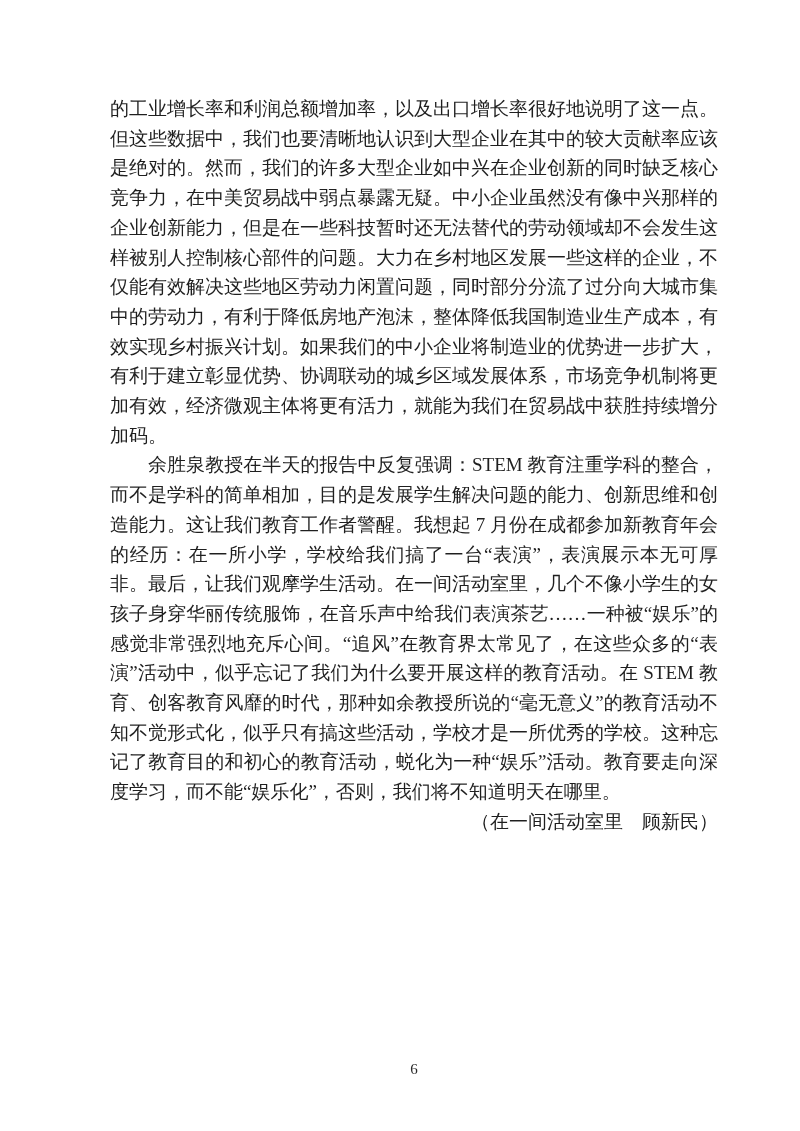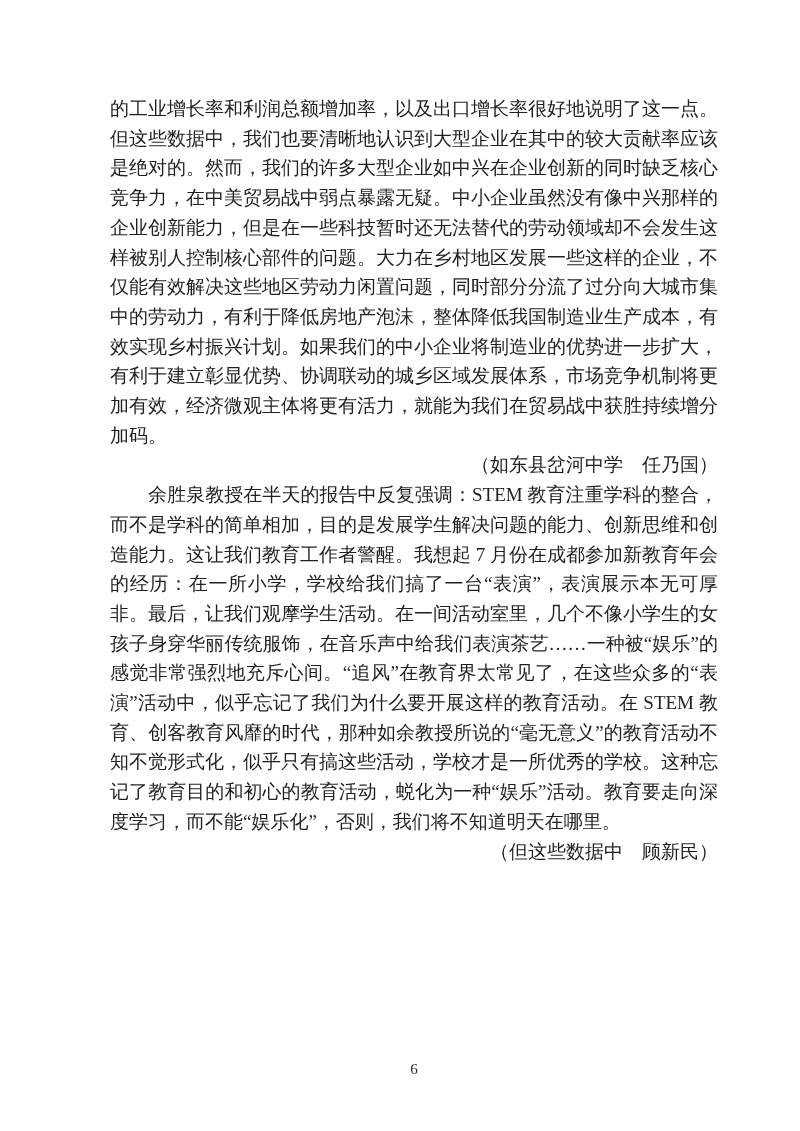--- a/index.html
+++ b/index.html
@@ -57,24 +57,23 @@
 </style>
 </head>
 <body>
 
 <div class="doc-page">
 
   <div class="content">
 
     <p class="para">的工业增长率和利润总额增加率，以及出口增长率很好地说明了这一点。但这些数据中，我们也要清晰地认识到大型企业在其中的较大贡献率应该是绝对的。然而，我们的许多大型企业如中兴在企业创新的同时缺乏核心竞争力，在中美贸易战中弱点暴露无疑。中小企业虽然没有像中兴那样的企业创新能力，但是在一些科技暂时还无法替代的劳动领域却不会发生这样被别人控制核心部件的问题。大力在乡村地区发展一些这样的企业，不仅能有效解决这些地区劳动力闲置问题，同时部分分流了过分向大城市集中的劳动力，有利于降低房地产泡沫，整体降低我国制造业生产成本，有效实现乡村振兴计划。如果我们的中小企业将制造业的优势进一步扩大，有利于建立彰显优势、协调联动的城乡区域发展体系，市场竞争机制将更加有效，经济微观主体将更有活力，就能为我们在贸易战中获胜持续增分加码。</p>
 
-    <p class="attribution">（如东县岔河中学　任乃国）</p>
 
     <p class="para indent">余胜泉教授在半天的报告中反复强调：STEM 教育注重学科的整合，而不是学科的简单相加，目的是发展学生解决问题的能力、创新思维和创造能力。这让我们教育工作者警醒。我想起 7 月份在成都参加新教育年会的经历：在一所小学，学校给我们搞了一台“表演”，表演展示本无可厚非。最后，让我们观摩学生活动。在一间活动室里，几个不像小学生的女孩子身穿华丽传统服饰，在音乐声中给我们表演茶艺……一种被“娱乐”的感觉非常强烈地充斥心间。“追风”在教育界太常见了，在这些众多的“表演”活动中，似乎忘记了我们为什么要开展这样的教育活动。在 STEM 教育、创客教育风靡的时代，那种如余教授所说的“毫无意义”的教育活动不知不觉形式化，似乎只有搞这些活动，学校才是一所优秀的学校。这种忘记了教育目的和初心的教育活动，蜕化为一种“娱乐”活动。教育要走向深度学习，而不能“娱乐化”，否则，我们将不知道明天在哪里。</p>
 
-    <p class="attribution">（但这些数据中　顾新民）</p>
+    <p class="attribution">（在一间活动室里　顾新民）</p>
 
 
   </div>
 
   <div class="page-number">6</div>
 
 </div>
 
 </body></html>

